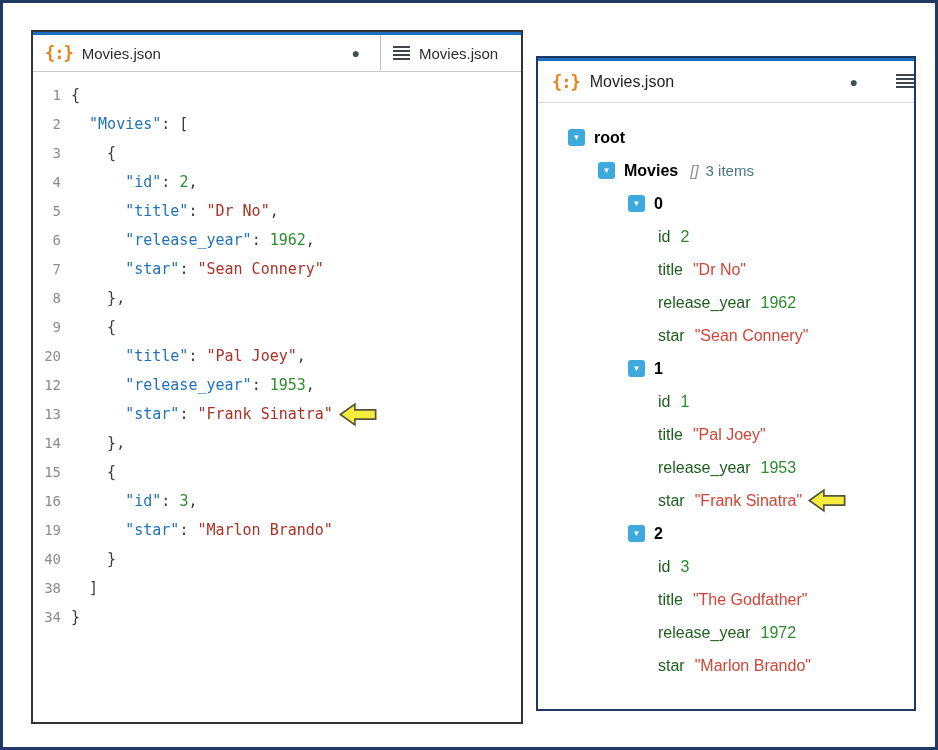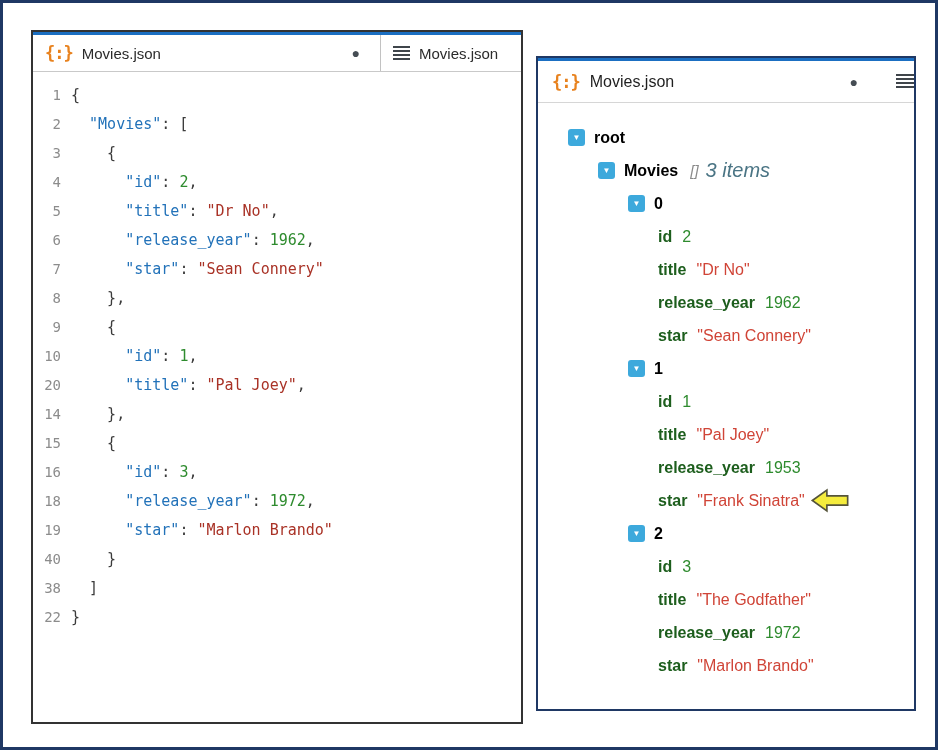--- a/index.html
+++ b/index.html
@@ -43,22 +43,22 @@
   .tree-header .mod-dot { margin-left:auto; margin-right:28px; }
   .tree-header .list-icon { margin-right:0px; height:16px; width:18px; }
 
   
   .tree-area { padding:18px 4px 0 30px; }
   .tree-row { display:flex; align-items:center; height:33px; font-size:16px; }
   .expander { width:17px; height:17px; background:#3da9dc; border-radius:3px; color:#ffffff;
     font-size:8px; display:flex; align-items:center; justify-content:center; margin-right:9px; flex:none; cursor:pointer; }
   .branch-label { font-weight:bold; color:#000000; }
   .meta-bracket { margin-left:12px; color:#8a8a8a; font-style:italic; font-size:15px; }
-  .meta-count { margin-left:7px; color:#4a7484; font-style:italic; font-size:20px; }
-  .leaf-key { font-weight:bold; color:#1d5e1d; margin-right:10px; }
+  .meta-count { margin-left:7px; color:#4a7484; font-size:15px; }
+  .leaf-key { font-weight:normal; color:#1d5e1d; margin-right:10px; }
   .val-num { color:#2e8b2e; }
   .val-str { color:#d04437; }
 
   .arrow-icon { width:40px; height:27px; margin-left:5px; flex:none; }
 </style>
 </head>
 <body>
 
 <div class="canvas">
 
@@ -107,57 +107,60 @@
         </div>
         <div class="code-line">
           <span class="line-number">8</span>
           <span class="line-code"><span class="tok-p">    },</span></span>
         </div>
         <div class="code-line">
           <span class="line-number">9</span>
           <span class="line-code"><span class="tok-p">    {</span></span>
         </div>
         <div class="code-line">
-          <span class="line-number">10</span>
-          <span class="line-code"><span class="tok-p">      </span><span class="tok-k">"id"</span><span class="tok-p">: </span><span class="tok-n">1</span><span class="tok-p">,</span></span>
-        </div>
-        <div class="code-line">
           <span class="line-number">20</span>
           <span class="line-code"><span class="tok-p">      </span><span class="tok-k">"title"</span><span class="tok-p">: </span><span class="tok-s">"Pal Joey"</span><span class="tok-p">,</span></span>
         </div>
         <div class="code-line">
+          <span class="line-number">12</span>
+          <span class="line-code"><span class="tok-p">      </span><span class="tok-k">"release_year"</span><span class="tok-p">: </span><span class="tok-n">1953</span><span class="tok-p">,</span></span>
+        </div>
+        <div class="code-line">
+          <span class="line-number">13</span>
+          <span class="line-code"><span class="tok-p">      </span><span class="tok-k">"star"</span><span class="tok-p">: </span><span class="tok-s">"Frank Sinatra"</span></span>
+          <svg viewBox="0 0 38 26" class="arrow-icon">
+            <polygon points="2,13 16,3 16,8.5 36,8.5 36,17.5 16,17.5 16,23" fill="#f5ec3d" stroke="#55543a" stroke-width="1.6"></polygon>
+          </svg>
+        </div>
+        <div class="code-line">
           <span class="line-number">14</span>
           <span class="line-code"><span class="tok-p">    },</span></span>
         </div>
         <div class="code-line">
           <span class="line-number">15</span>
           <span class="line-code"><span class="tok-p">    {</span></span>
         </div>
         <div class="code-line">
           <span class="line-number">16</span>
           <span class="line-code"><span class="tok-p">      </span><span class="tok-k">"id"</span><span class="tok-p">: </span><span class="tok-n">3</span><span class="tok-p">,</span></span>
         </div>
         <div class="code-line">
-          <span class="line-number">18</span>
-          <span class="line-code"><span class="tok-p">      </span><span class="tok-k">"release_year"</span><span class="tok-p">: </span><span class="tok-n">1972</span><span class="tok-p">,</span></span>
-        </div>
-        <div class="code-line">
           <span class="line-number">19</span>
           <span class="line-code"><span class="tok-p">      </span><span class="tok-k">"star"</span><span class="tok-p">: </span><span class="tok-s">"Marlon Brando"</span></span>
         </div>
         <div class="code-line">
           <span class="line-number">40</span>
           <span class="line-code"><span class="tok-p">    }</span></span>
         </div>
         <div class="code-line">
           <span class="line-number">38</span>
           <span class="line-code"><span class="tok-p">  ]</span></span>
         </div>
         <div class="code-line">
-          <span class="line-number">22</span>
+          <span class="line-number">34</span>
           <span class="line-code"><span class="tok-p">}</span></span>
         </div>
       </div>
   </div>
 
   <div class="panel right-panel">
     <div class="accent-top"></div>
     <div class="tree-header">
       <span class="json-icon">{:}</span>
       <span class="header-title">Movies.json</span>

